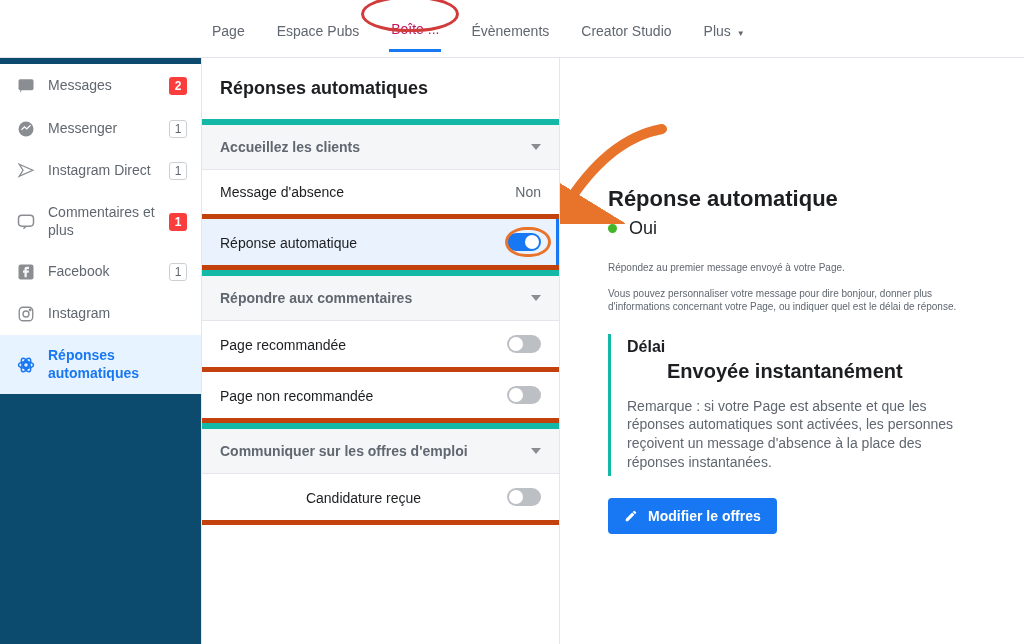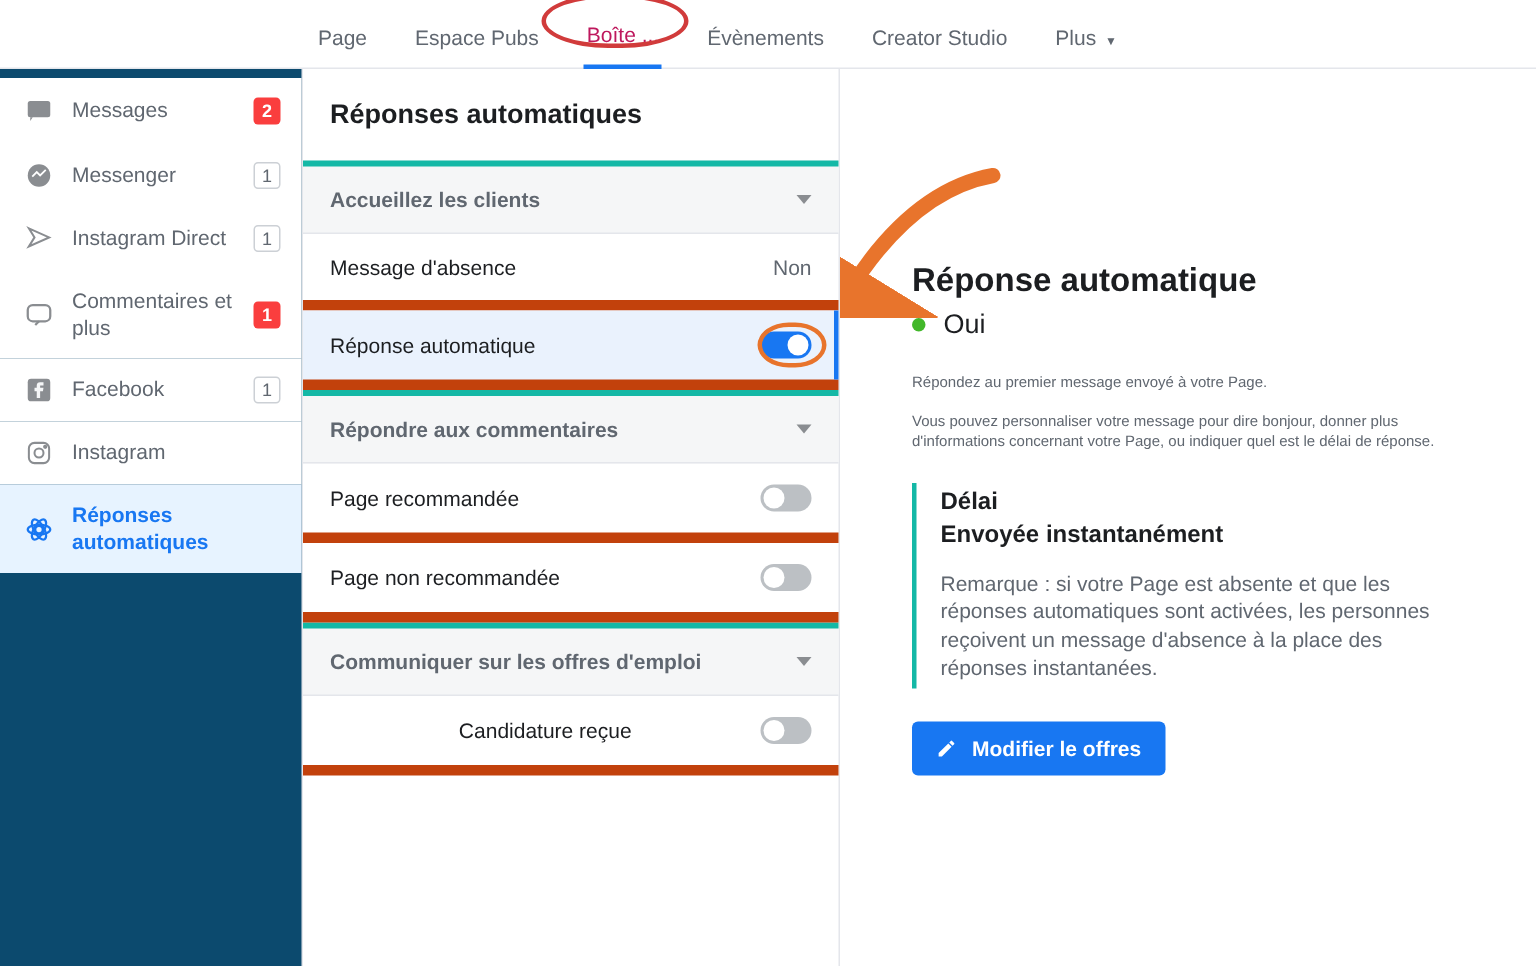--- a/index.html
+++ b/index.html
@@ -10,21 +10,21 @@
     color: #1c1e21;
     background: #fff;
     overflow: hidden;
   }
   
   .topnav {
     display: flex;
     align-items: center;
     gap: 28px;
     padding: 10px 0 0 210px;
-    height: 46px;
+    height: 58px;
     border-bottom: 1px solid #e4e6eb;
     position: relative;
   }
   .topnav .tab {
     color: #606770;
     font-size: 14px;
     cursor: pointer;
     padding: 6px 2px 12px 2px;
     position: relative;
   }
@@ -105,32 +105,32 @@
     font-size: 18px;
     font-weight: 700;
     padding: 20px 18px;
   }
   .section-header {
     background: #f5f6f7;
     color: #606770;
     font-weight: 600;
     font-size: 14px;
     padding: 14px 18px;
-    border-top: 4px solid #14b8a6;
+    border-top: 6px solid #14b8a6;
     border-bottom: 1px solid #e4e6eb;
     display: flex;
     align-items: center;
     justify-content: space-between;
     cursor: pointer;
   }
   .mid-row {
     padding: 14px 18px;
-    border-bottom: 7px solid #c2410c;
+    border-bottom: 5px solid #c2410c;
     display: flex;
-    align-items: center;
+    align-items: flex-end;
     justify-content: space-between;
     cursor: pointer;
     position: relative;
   }
   .mid-row.highlight {
     background: #eaf2fd;
   }
   .mid-row.highlight::after{
     content:"";
     position:absolute;
@@ -192,21 +192,21 @@
   .status-dot { width:9px; height:9px; border-radius:50%; background:#42b72a; }
   .detail p { color:#606770; font-size:10px; line-height:1.35; margin-bottom: 12px; max-width: 380px; }
 
   .infobox {
     border-left: 3px solid #14b8a6;
     padding: 4px 0 4px 16px;
     margin: 20px 0 22px 0;
     max-width: 360px;
   }
   .infobox h4 { font-size: 16px; font-weight: 700; margin-bottom: 4px; }
-  .infobox .subtitle { font-size:16px; color:#1c1e21; font-weight:600; margin-bottom: 14px; }
+  .infobox .subtitle { font-size:20px; color:#1c1e21; font-weight:600; margin-bottom: 14px; margin-left: 40px; }
   .infobox .note { color:#606770; font-size:14px; line-height:1.35; }
 
   .btn-primary {
     background: #1877f2;
     color: #fff;
     border: none;
     padding: 10px 16px;
     font-size: 14px;
     font-weight: 600;
     border-radius: 4px;

